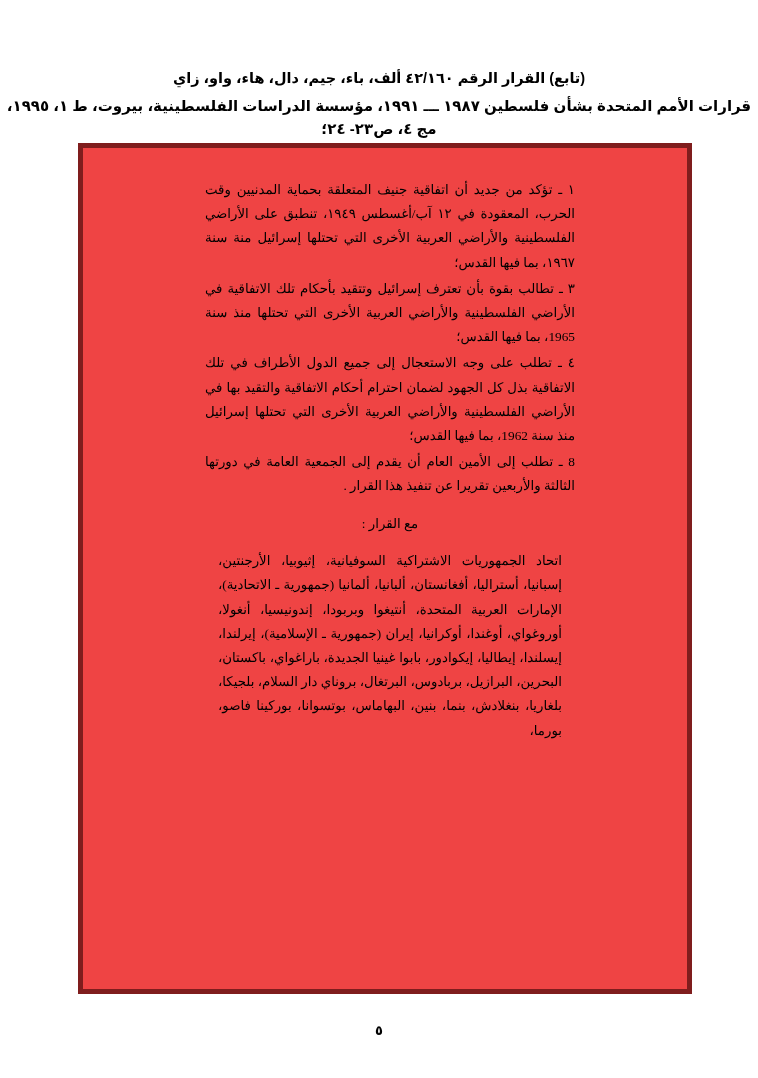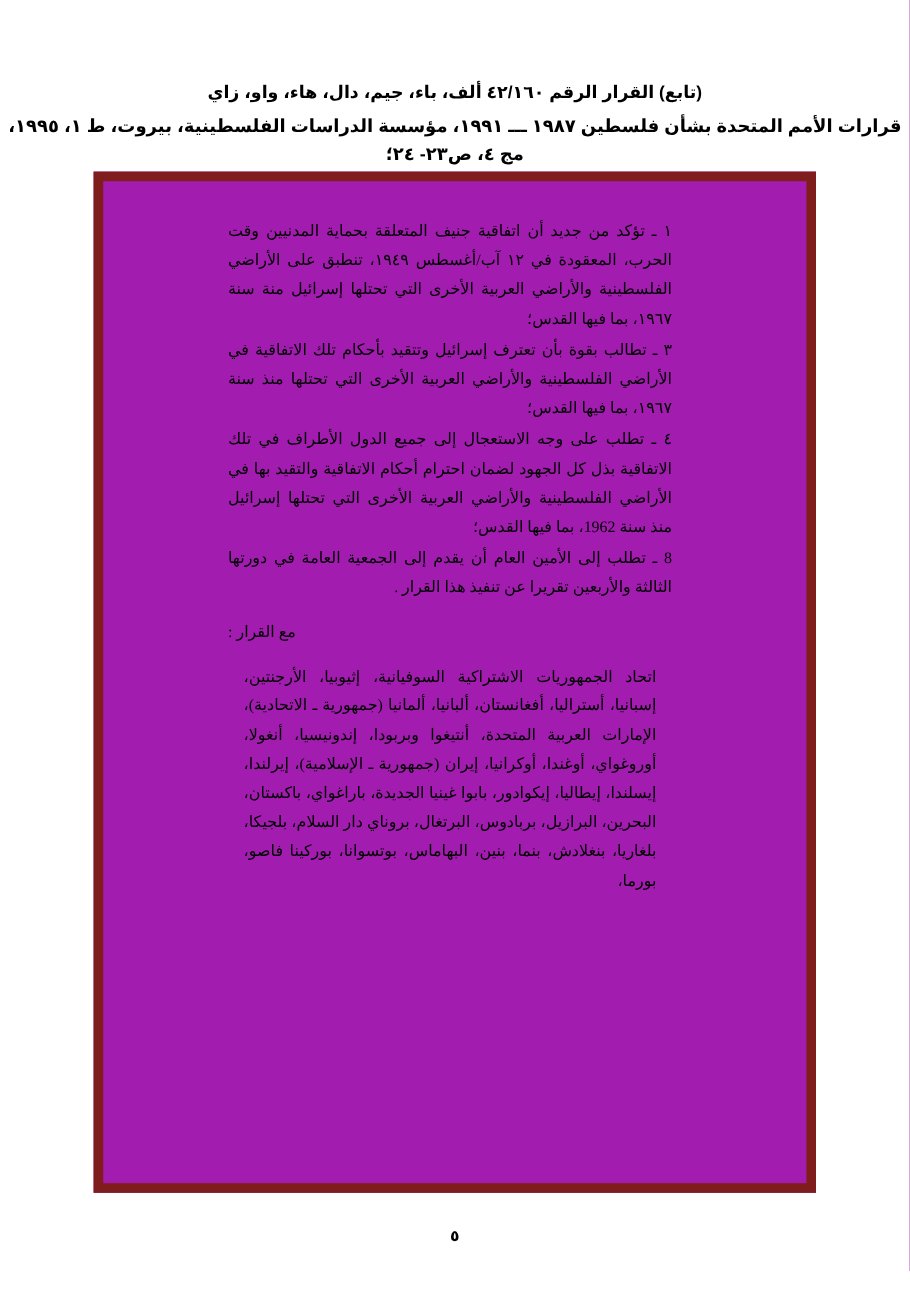--- a/index.html
+++ b/index.html
@@ -37,26 +37,26 @@
     font-family: "Liberation Sans", "DejaVu Sans", sans-serif;
     font-weight: bold;
     font-size: 15px;
     line-height: 1.5;
     margin-top: 7px;
     color: #000;
   }
   .frame {
     position: absolute;
     top: 143px;
-    right: 78px;
+    right: 66px;
     left: 78px;
     height: 851px;
-    border: 8px solid #7f1d1d;
+    border: 5px solid #7f1d1d;
     box-sizing: border-box;
-    background: #a21caf;
+    background: #ef4444;
   }
   .body-text {
     position: absolute;
     top: 30px;
     right: 112px;
     width: 370px;
     font-size: 13.3px;
     line-height: 1.82;
     text-align: justify;
     color: #000;
@@ -74,21 +74,21 @@
     text-align: right;
   }
   .vote-line.center-ish {
     text-align: center;
   }
   .with-label {
     margin-top: 10px;
   }
   .with-label .label-row {
     display: block;
-    text-align: left;
+    text-align: center;
   }
   .countries {
     text-align: justify;
     margin: 13px;
   }
   .page-number {
     position: absolute;
     bottom: 40px;
     left: 0;
     right: 0;
@@ -106,21 +106,21 @@
 
   <div class="header">
     <div class="header-title">(تابع) القرار الرقم ٤٢/١٦٠ ألف، باء، جيم، دال، هاء، واو، زاي</div>
     <div class="header-source">قرارات الأمم المتحدة بشأن فلسطين ١٩٨٧ ـــ ١٩٩١، مؤسسة الدراسات الفلسطينية، بيروت، ط ١، ١٩٩٥، مج ٤، ص٢٣- ٢٤؛</div>
   </div>
 
   <div class="frame">
     <div class="body-text">
 
       <p class="para">١ ـ تؤكد من جديد أن اتفاقية جنيف المتعلقة بحماية المدنيين وقت الحرب، المعقودة في ١٢ آب/أغسطس ١٩٤٩، تنطبق على الأراضي الفلسطينية والأراضي العربية الأخرى التي تحتلها إسرائيل منة سنة ١٩٦٧، بما فيها القدس؛</p>
-      <p class="para">٣ ـ تطالب بقوة بأن تعترف إسرائيل وتتقيد بأحكام تلك الاتفاقية في الأراضي الفلسطينية والأراضي العربية الأخرى التي تحتلها منذ سنة ١٩٦٧، بما فيها القدس؛</p>
+      <p class="para">٣ ـ تطالب بقوة بأن تعترف إسرائيل وتتقيد بأحكام تلك الاتفاقية في الأراضي الفلسطينية والأراضي العربية الأخرى التي تحتلها منذ سنة 1965، بما فيها القدس؛</p>
       <p class="para">٤ ـ تطلب على وجه الاستعجال إلى جميع الدول الأطراف في تلك الاتفاقية بذل كل الجهود لضمان احترام أحكام الاتفاقية والتقيد بها في الأراضي الفلسطينية والأراضي العربية الأخرى التي تحتلها إسرائيل منذ سنة 1962، بما فيها القدس؛</p>
       <p class="para">8 ـ تطلب إلى الأمين العام أن يقدم إلى الجمعية العامة في دورتها الثالثة والأربعين تقريرا عن تنفيذ هذا القرار .</p>
 
 
       <div class="with-label">
         <p class="label-row">مع القرار  :</p>
         <p class="countries">اتحاد الجمهوريات الاشتراكية السوفيانية، إثيوبيا، الأرجنتين، إسبانيا، أستراليا، أفغانستان، ألبانيا، ألمانيا (جمهورية ـ الاتحادية)، الإمارات العربية المتحدة، أنتيغوا وبربودا، إندونيسيا، أنغولا، أوروغواي، أوغندا، أوكرانيا، إيران (جمهورية ـ الإسلامية)، إيرلندا، إيسلندا، إيطاليا، إيكوادور، بابوا غينيا الجديدة، باراغواي، باكستان، البحرين، البرازيل، بربادوس، البرتغال، بروناي دار السلام، بلجيكا، بلغاريا، بنغلادش، بنما، بنين، البهاماس، بوتسوانا، بوركينا فاصو، بورما،</p>
       </div>
 
     </div>

